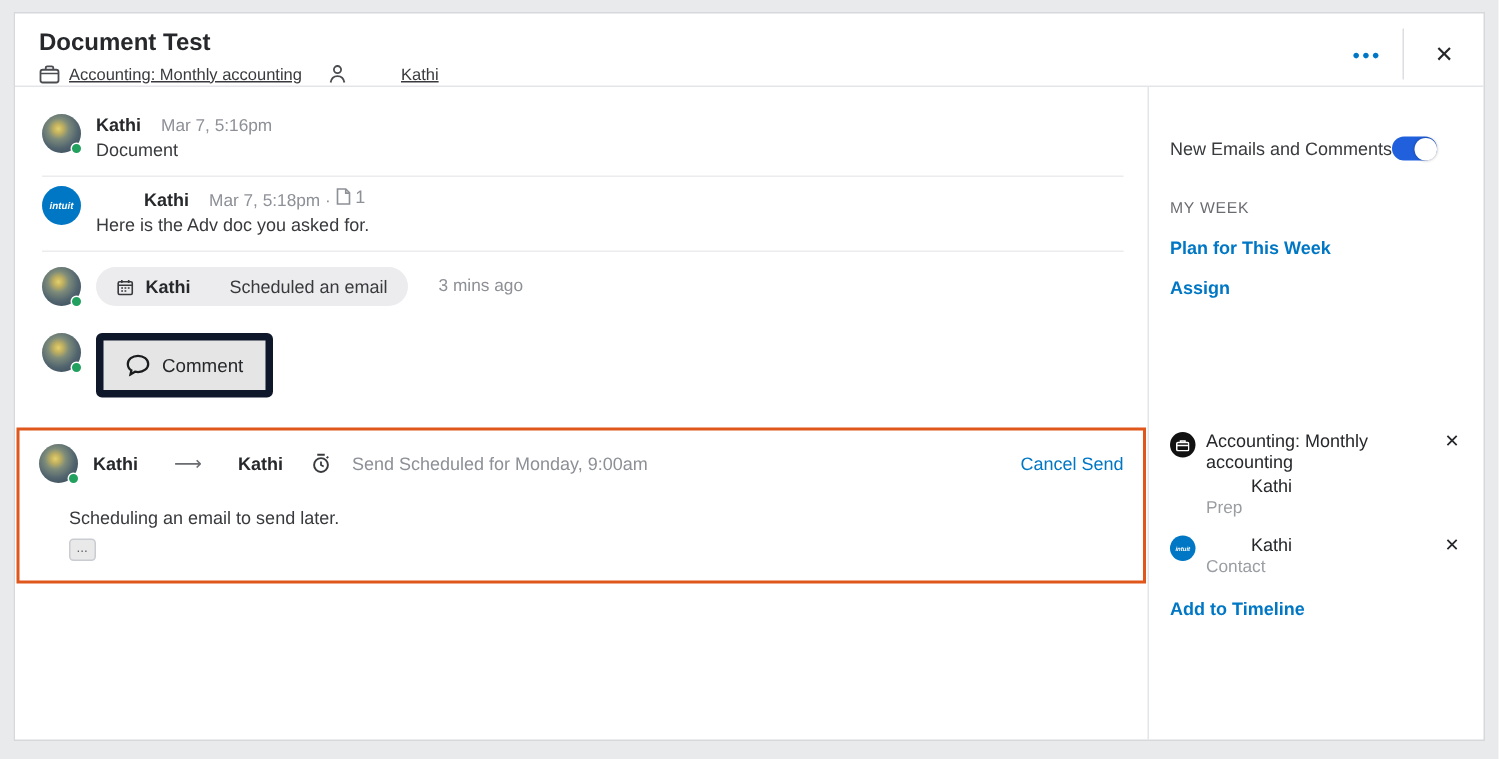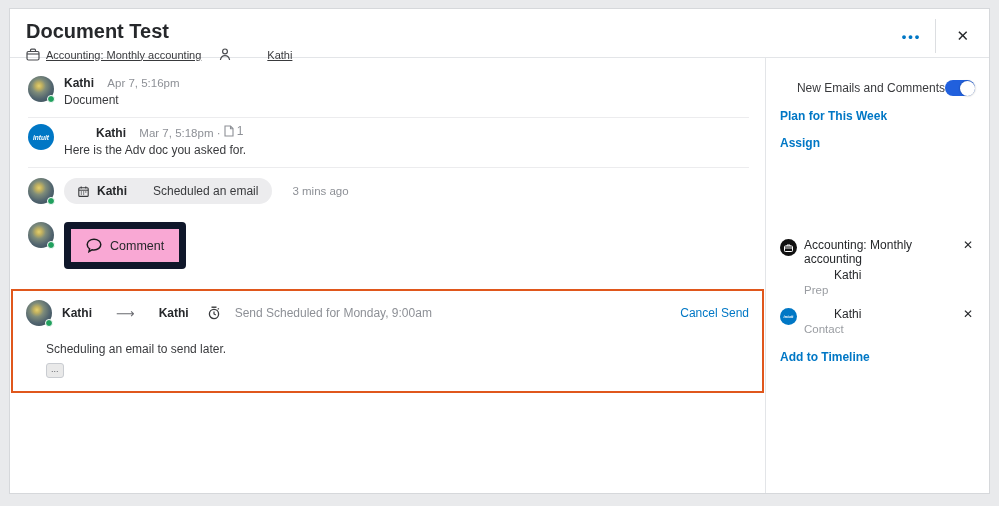--- a/index.html
+++ b/index.html
@@ -9,21 +9,21 @@
     font-family:"Liberation Sans","DejaVu Sans",sans-serif;
     color:#393a3d;
     font-size:12px;
   }
   .card {
     position:absolute; left:9px; top:8px; width:981px; height:486px;
     background:#ffffff; border:1px solid #d6d8db; overflow:hidden;
   }
   
   .hdr { padding:11px 18px 9px 16px; border-bottom:1px solid #e3e5e8; position:relative; height:49px; }
-  .hdr-title { font-size:20px; font-weight:700; color:#26282b; }
+  .hdr-title { font-size:16px; font-weight:700; color:#26282b; }
   .hdr-crumbs { display:flex; align-items:center; gap:6px; margin-top:5px; font-size:11px; }
   .crumb-link { color:#393a3d; text-decoration:underline; cursor:pointer; }
   .crumb-contact { margin-left:30px; }
   .hdr-icons { display:flex; align-items:center; gap:4px; color:#4a4c50; }
   .hdr-right { position:absolute; right:14px; top:10px; display:flex; align-items:center; height:34px; }
   .more-dots { color:#0077c5; font-size:13px; letter-spacing:2px; font-weight:700; cursor:pointer; padding:0 14px; }
   .hdr-vline { width:1px; height:34px; background:#dcdee1; }
   .close-x { font-size:15px; font-weight:700; color:#26282b; cursor:pointer; padding:2px 6px 2px 20px; }
   
   .main { display:flex; height:436px; }
@@ -38,36 +38,36 @@
   .avatar-intuit { width:26px; height:26px; border-radius:50%; background:#0077c5; color:#fff; display:flex; align-items:center; justify-content:center;
     font-size:6.5px; font-weight:700; font-style:italic; flex-shrink:0; }
   .msg-name { font-weight:700; font-size:12px; color:#26282b; }
   .msg-time { color:#8d9096; font-size:11.5px; margin-left:10px; }
   .msg-body { margin-top:3px; font-size:12px; }
   .indent { margin-left:32px; }
   .attach { color:#8d9096; display:inline-flex; align-items:center; gap:3px; }
   .pill { background:#ececee; border-radius:15px; padding:6px 14px; display:flex; align-items:center; gap:8px; font-size:12px; }
   .pill .act { margin-left:18px; }
   .ago { color:#8d9096; font-size:11.5px; margin-left:10px; align-self:center; }
-  .comment-btn { display:inline-flex; align-items:center; gap:8px; border:7px solid #0f172a; border-radius:4px;
-    background:#f9a8d4; padding:9px 15px; font-size:12.5px; color:#26282b; cursor:pointer; font-family:inherit; }
+  .comment-btn { display:inline-flex; align-items:center; gap:8px; border:5px solid #0f172a; border-radius:4px;
+    background:#e5e5e5; padding:9px 15px; font-size:12.5px; color:#26282b; cursor:pointer; font-family:inherit; }
   
   .sched { border:2px solid #e0571c; margin:10px 1px 0 1px; padding:9px 13px 13px 13px; }
   .sched-head { display:flex; align-items:center; gap:10px; }
   .sched-names { display:flex; align-items:center; }
   .arrow { color:#6b6c72; margin:0 24px; font-size:13px; }
   .to-name { margin-right:8px; }
   .sched-status { color:#8d9096; font-size:12px; margin-left:4px;text-align:center; }
   .cancel-send { margin-left:auto; color:#0077c5; font-weight:400; font-size:12px; cursor:pointer; }
   .sched-body { margin:16px 0 0 20px; font-size:12px; }
   .ellipsis-chip { display:inline-block; margin-top:7px; background:#e9e9e9; border:1px solid #c9ccd1; border-radius:3px;
     font-size:9px; line-height:8px; padding:1px 4px 4px 4px; color:#5f6166; cursor:pointer; }
   
   .sec-label { font-size:10.5px; color:#6b6c72; letter-spacing:.5px; }
-  .toggle-row { display:flex; align-items:center; justify-content:flex-end; margin-top:2px; }
+  .toggle-row { display:flex; align-items:center; justify-content:flex-start; margin-top:13px; }
   .toggle-text { font-size:12px; }
   .toggle { width:30px; height:16px; border-radius:8px; background:#2160dd; position:relative; cursor:pointer; flex-shrink:0; }
   .toggle .knob { position:absolute; width:15px; height:15px; background:#fff; border-radius:50%; right:0; top:.5px; box-shadow:0 0 2px rgba(0,0,0,.35); }
   .side-link { display:inline-block; color:#0077c5; font-weight:700; font-size:12px; margin-top:13px; cursor:pointer; }
   .gap26 { margin-top:26px; }
   .tl-items { margin-top:88px; }
   .tl-item { display:flex; gap:7px; margin-bottom:11px; }
   .tl-icon-wrap { width:17px; flex-shrink:0; padding-top:1px; }
   .tl-black { width:17px; height:17px; border-radius:50%; background:#111; display:flex; align-items:center; justify-content:center; }
   .tl-intuit { width:17px; height:17px; border-radius:50%; background:#0077c5; color:#fff; font-size:4px; font-weight:700; font-style:italic;
@@ -114,21 +114,21 @@
 
     <div class="feed">
 
       <div class="row sep">
         <div class="avatar">
             <span class="dot"></span>
           </div>
         <div>
           <div>
             <span class="msg-name">Kathi</span>
-            <span class="msg-time">Apr 7, 5:16pm</span>
+            <span class="msg-time">Mar 7, 5:16pm</span>
           </div>
           <div class="msg-body">Document</div>
         </div>
       </div>
 
       <div class="row sep">
         <div class="avatar-intuit">intuit</div>
         <div>
           <div class="indent">
             <span class="msg-name">Kathi</span>
@@ -203,20 +203,21 @@
 
     <div class="side">
 
       <div class="toggle-row">
         <span class="toggle-text">New Emails and Comments</span>
         <span class="toggle">
             <span class="knob"></span>
           </span>
       </div>
 
+      <div class="sec-label gap26">MY WEEK</div>
       <div><span class="side-link">Plan for This Week</span></div>
 
       <div><span class="side-link">Assign</span></div>
 
 
       <div class="tl-items">
 
         <div class="tl-item">
           <span class="tl-icon-wrap">
             <span class="tl-black">

